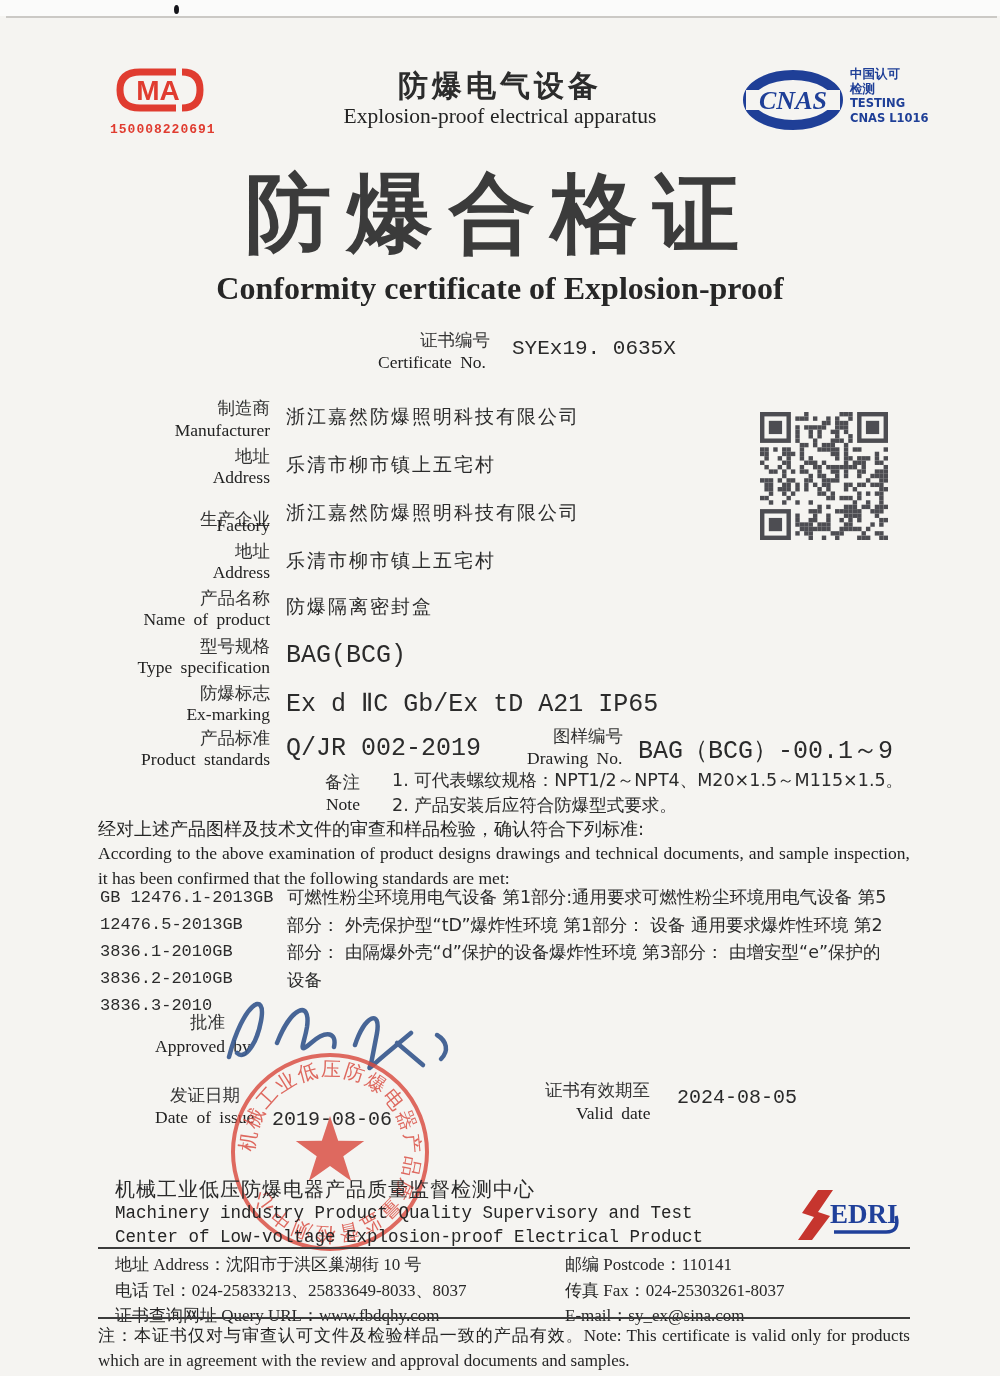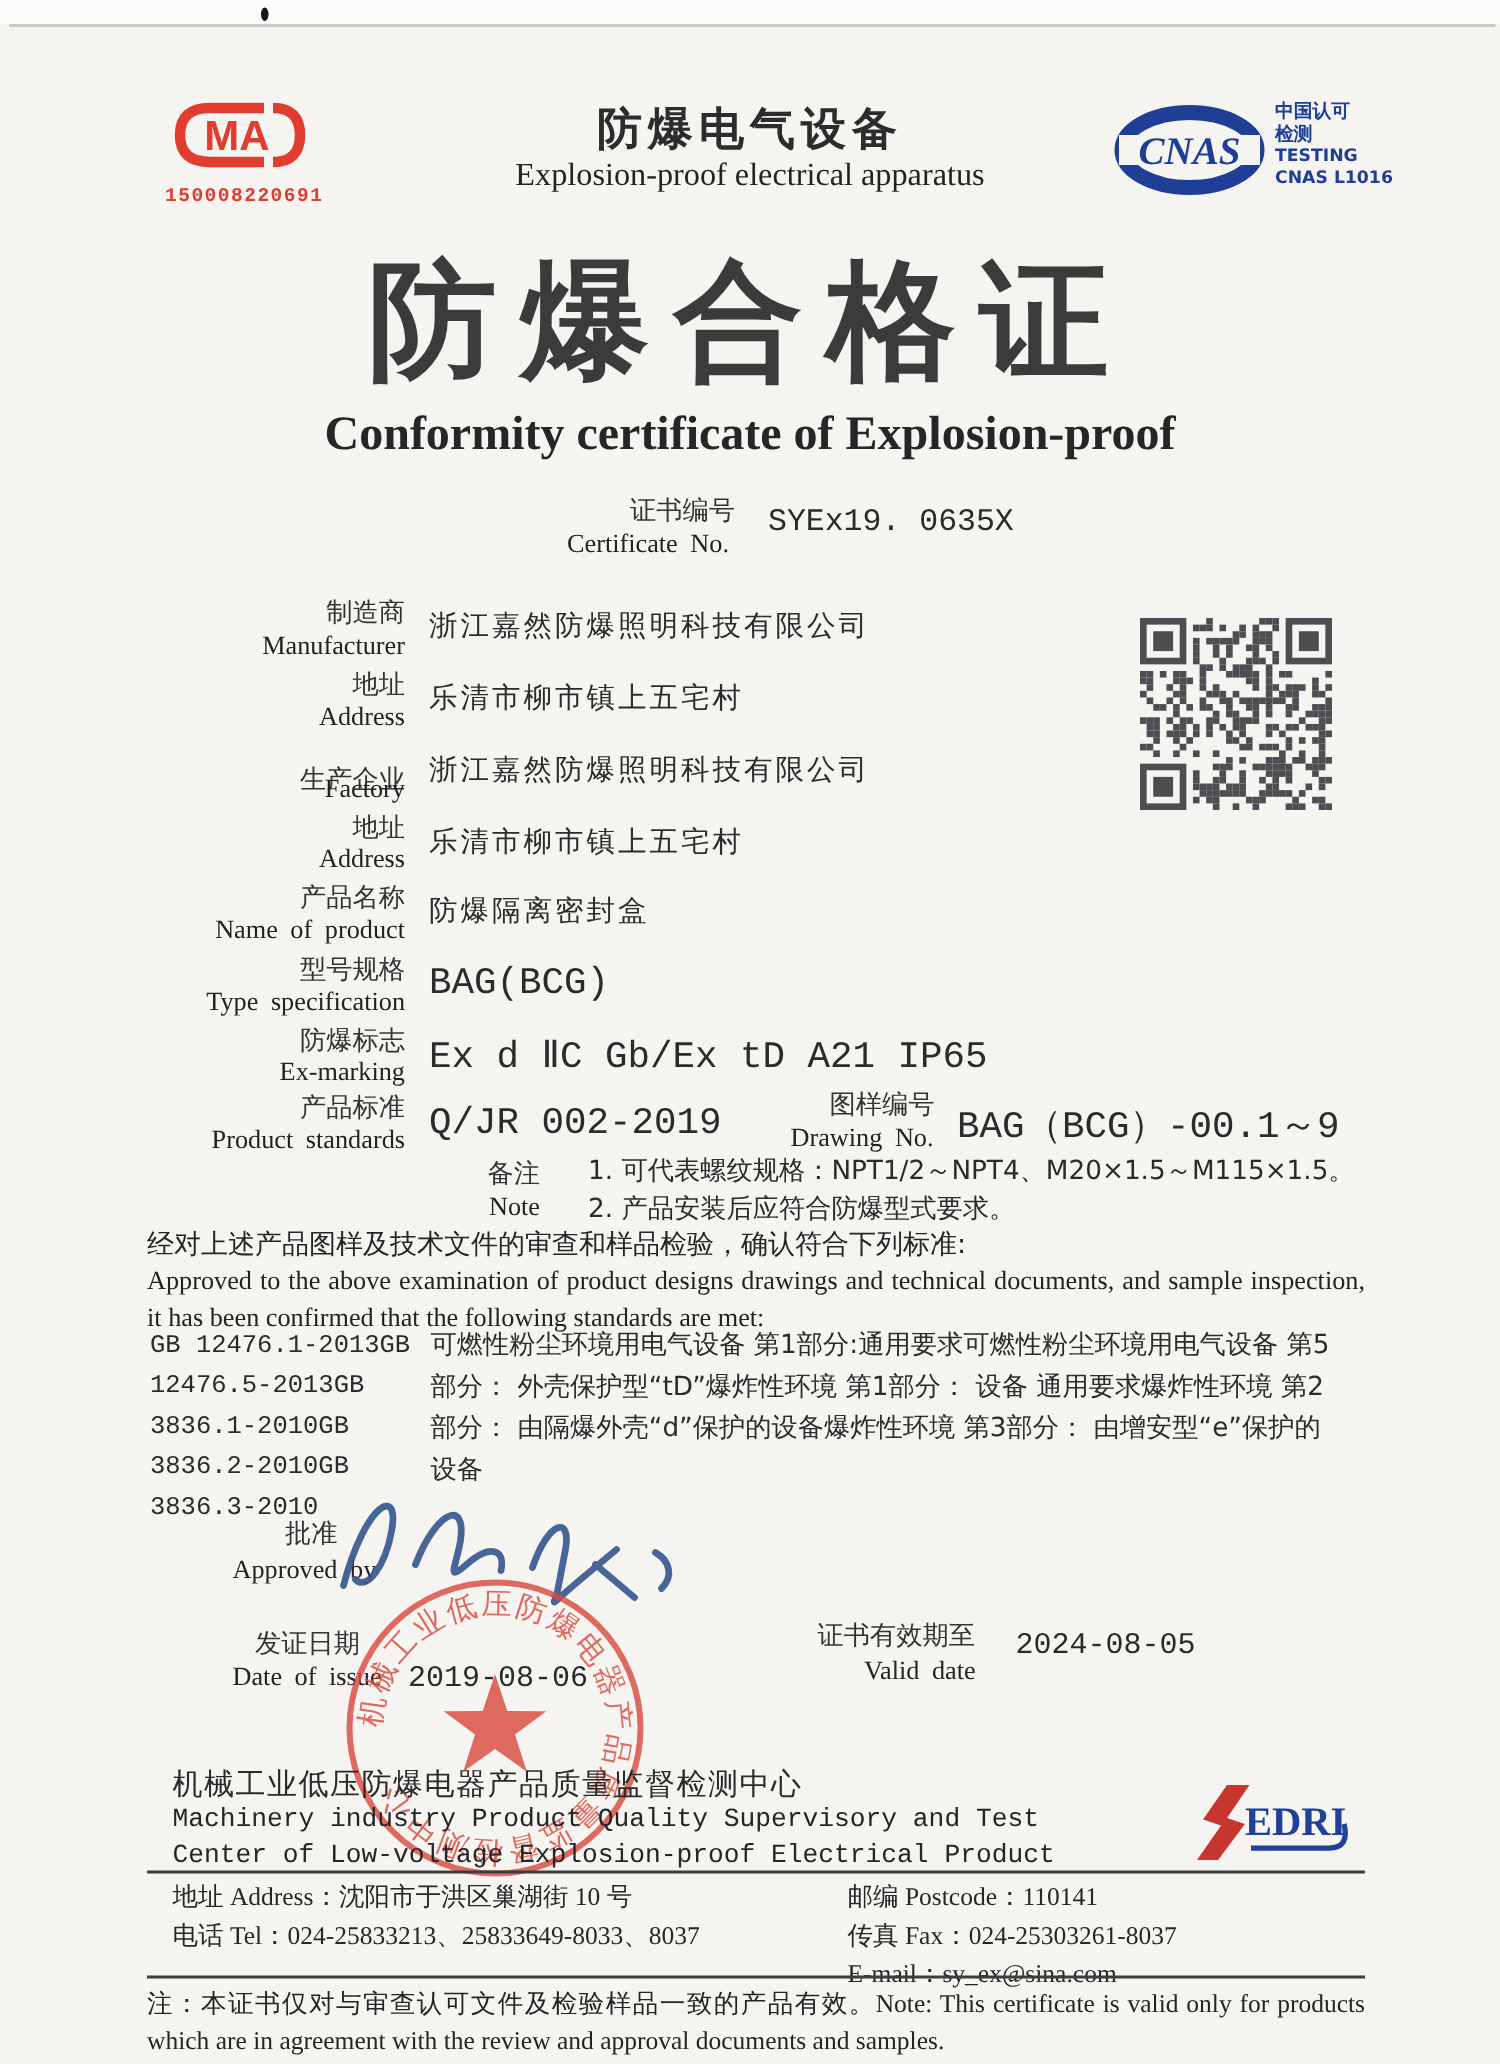--- a/index.html
+++ b/index.html
@@ -412,21 +412,21 @@
   <div class="abs label-cn right" style="left:500px;top:724px;width:123px;">图样编号</div>
   <div class="abs label-en" style="left:527px;top:748px;">Drawing No.</div>
   <div class="abs val-mono mono" style="left:638px;top:733px;">BAG（BCG）-00.1～9</div>
 
   <div class="abs label-cn right" style="left:300px;top:770px;width:60px;">备注</div>
   <div class="abs label-en right" style="left:300px;top:794px;width:60px;">Note</div>
   <div class="abs sans" style="left:392px;top:768px;font-size:17.5px;color:#2b2b2b;">1.  可代表螺纹规格：NPT1/2～NPT4、M20×1.5～M115×1.5。</div>
   <div class="abs sans" style="left:392px;top:793px;font-size:17.5px;color:#2b2b2b;">2.  产品安装后应符合防爆型式要求。</div>
 
   <div class="abs sans" style="left:98px;top:817px;font-size:18px;color:#252525;">经对上述产品图样及技术文件的审查和样品检验，确认符合下列标准:</div>
-  <div class="abs serif" style="left:98px;top:841px;width:812px;font-size:17.5px;line-height:25px;text-align:justify;color:#222;">Approved to the above examination of product designs drawings and technical documents, and sample inspection, it has been confirmed that the following standards are met:</div>
+  <div class="abs serif" style="left:98px;top:841px;width:812px;font-size:17.5px;line-height:25px;text-align:justify;color:#222;">According to the above examination of product designs drawings and technical documents, and sample inspection, it has been confirmed that the following standards are met:</div>
 
   <div class="abs mono" style="left:100px;top:884px;font-size:17px;line-height:27px;color:#2b2b2b;">
     <div>GB  12476.1-2013GB</div>
     <div>12476.5-2013GB</div>
     <div>3836.1-2010GB</div>
     <div>3836.2-2010GB</div>
     <div>3836.3-2010</div>
   </div>
   <div class="abs sans" style="left:287px;top:884px;width:610px;font-size:17.5px;line-height:27.5px;color:#2b2b2b;">可燃性粉尘环境用电气设备 第1部分:通用要求可燃性粉尘环境用电气设备 第5部分： 外壳保护型“tD”爆炸性环境 第1部分：  设备 通用要求爆炸性环境 第2部分： 由隔爆外壳“d”保护的设备爆炸性环境 第3部分： 由增安型“e”保护的设备</div>
 
@@ -474,20 +474,21 @@
       <path d="M30,4 L14,27 L26,31 L10,54 L24,54 L42,30 L30,26 L45,4 Z" fill="#c6352e"></path>
       <text x="42" y="37" font-family="Liberation Serif, serif" font-weight="bold" font-size="27" fill="#20409a">EDRI</text>
       <path d="M46,46 L98,46 Q 112,46 108,30" fill="none" stroke="#20409a" stroke-width="3.5"></path>
     </svg>
   </div>
 
   <div class="abs rule" style="left:98px;top:1247px;width:812px;"></div>
 
   <div class="abs serif" style="left:115px;top:1253px;font-size:17px;color:#272727;">地址 Address：沈阳市于洪区巢湖街 10 号</div>
   <div class="abs serif" style="left:115px;top:1279px;font-size:17px;color:#272727;">电话 Tel：024-25833213、25833649-8033、8037</div>
+  <div class="abs serif" style="left:115px;top:1304px;font-size:17px;color:#272727;">证书查询网址 Query URL：www.fbdqhy.com</div>
   <div class="abs serif" style="left:565px;top:1253px;font-size:17px;color:#272727;">邮编 Postcode：110141</div>
   <div class="abs serif" style="left:565px;top:1279px;font-size:17px;color:#272727;">传真 Fax：024-25303261-8037</div>
   <div class="abs serif" style="left:565px;top:1304px;font-size:17px;color:#272727;">E-mail：sy_ex@sina.com</div>
 
   <div class="abs rule" style="left:98px;top:1317px;width:812px;"></div>
 
   <div class="abs serif" style="left:98px;top:1323px;width:812px;font-size:17px;line-height:25px;text-align:justify;color:#242424;">注：本证书仅对与审查认可文件及检验样品一致的产品有效。Note:  This certificate is valid only for products which are in agreement with the review and approval documents and samples.</div>
 
 </div>
 

